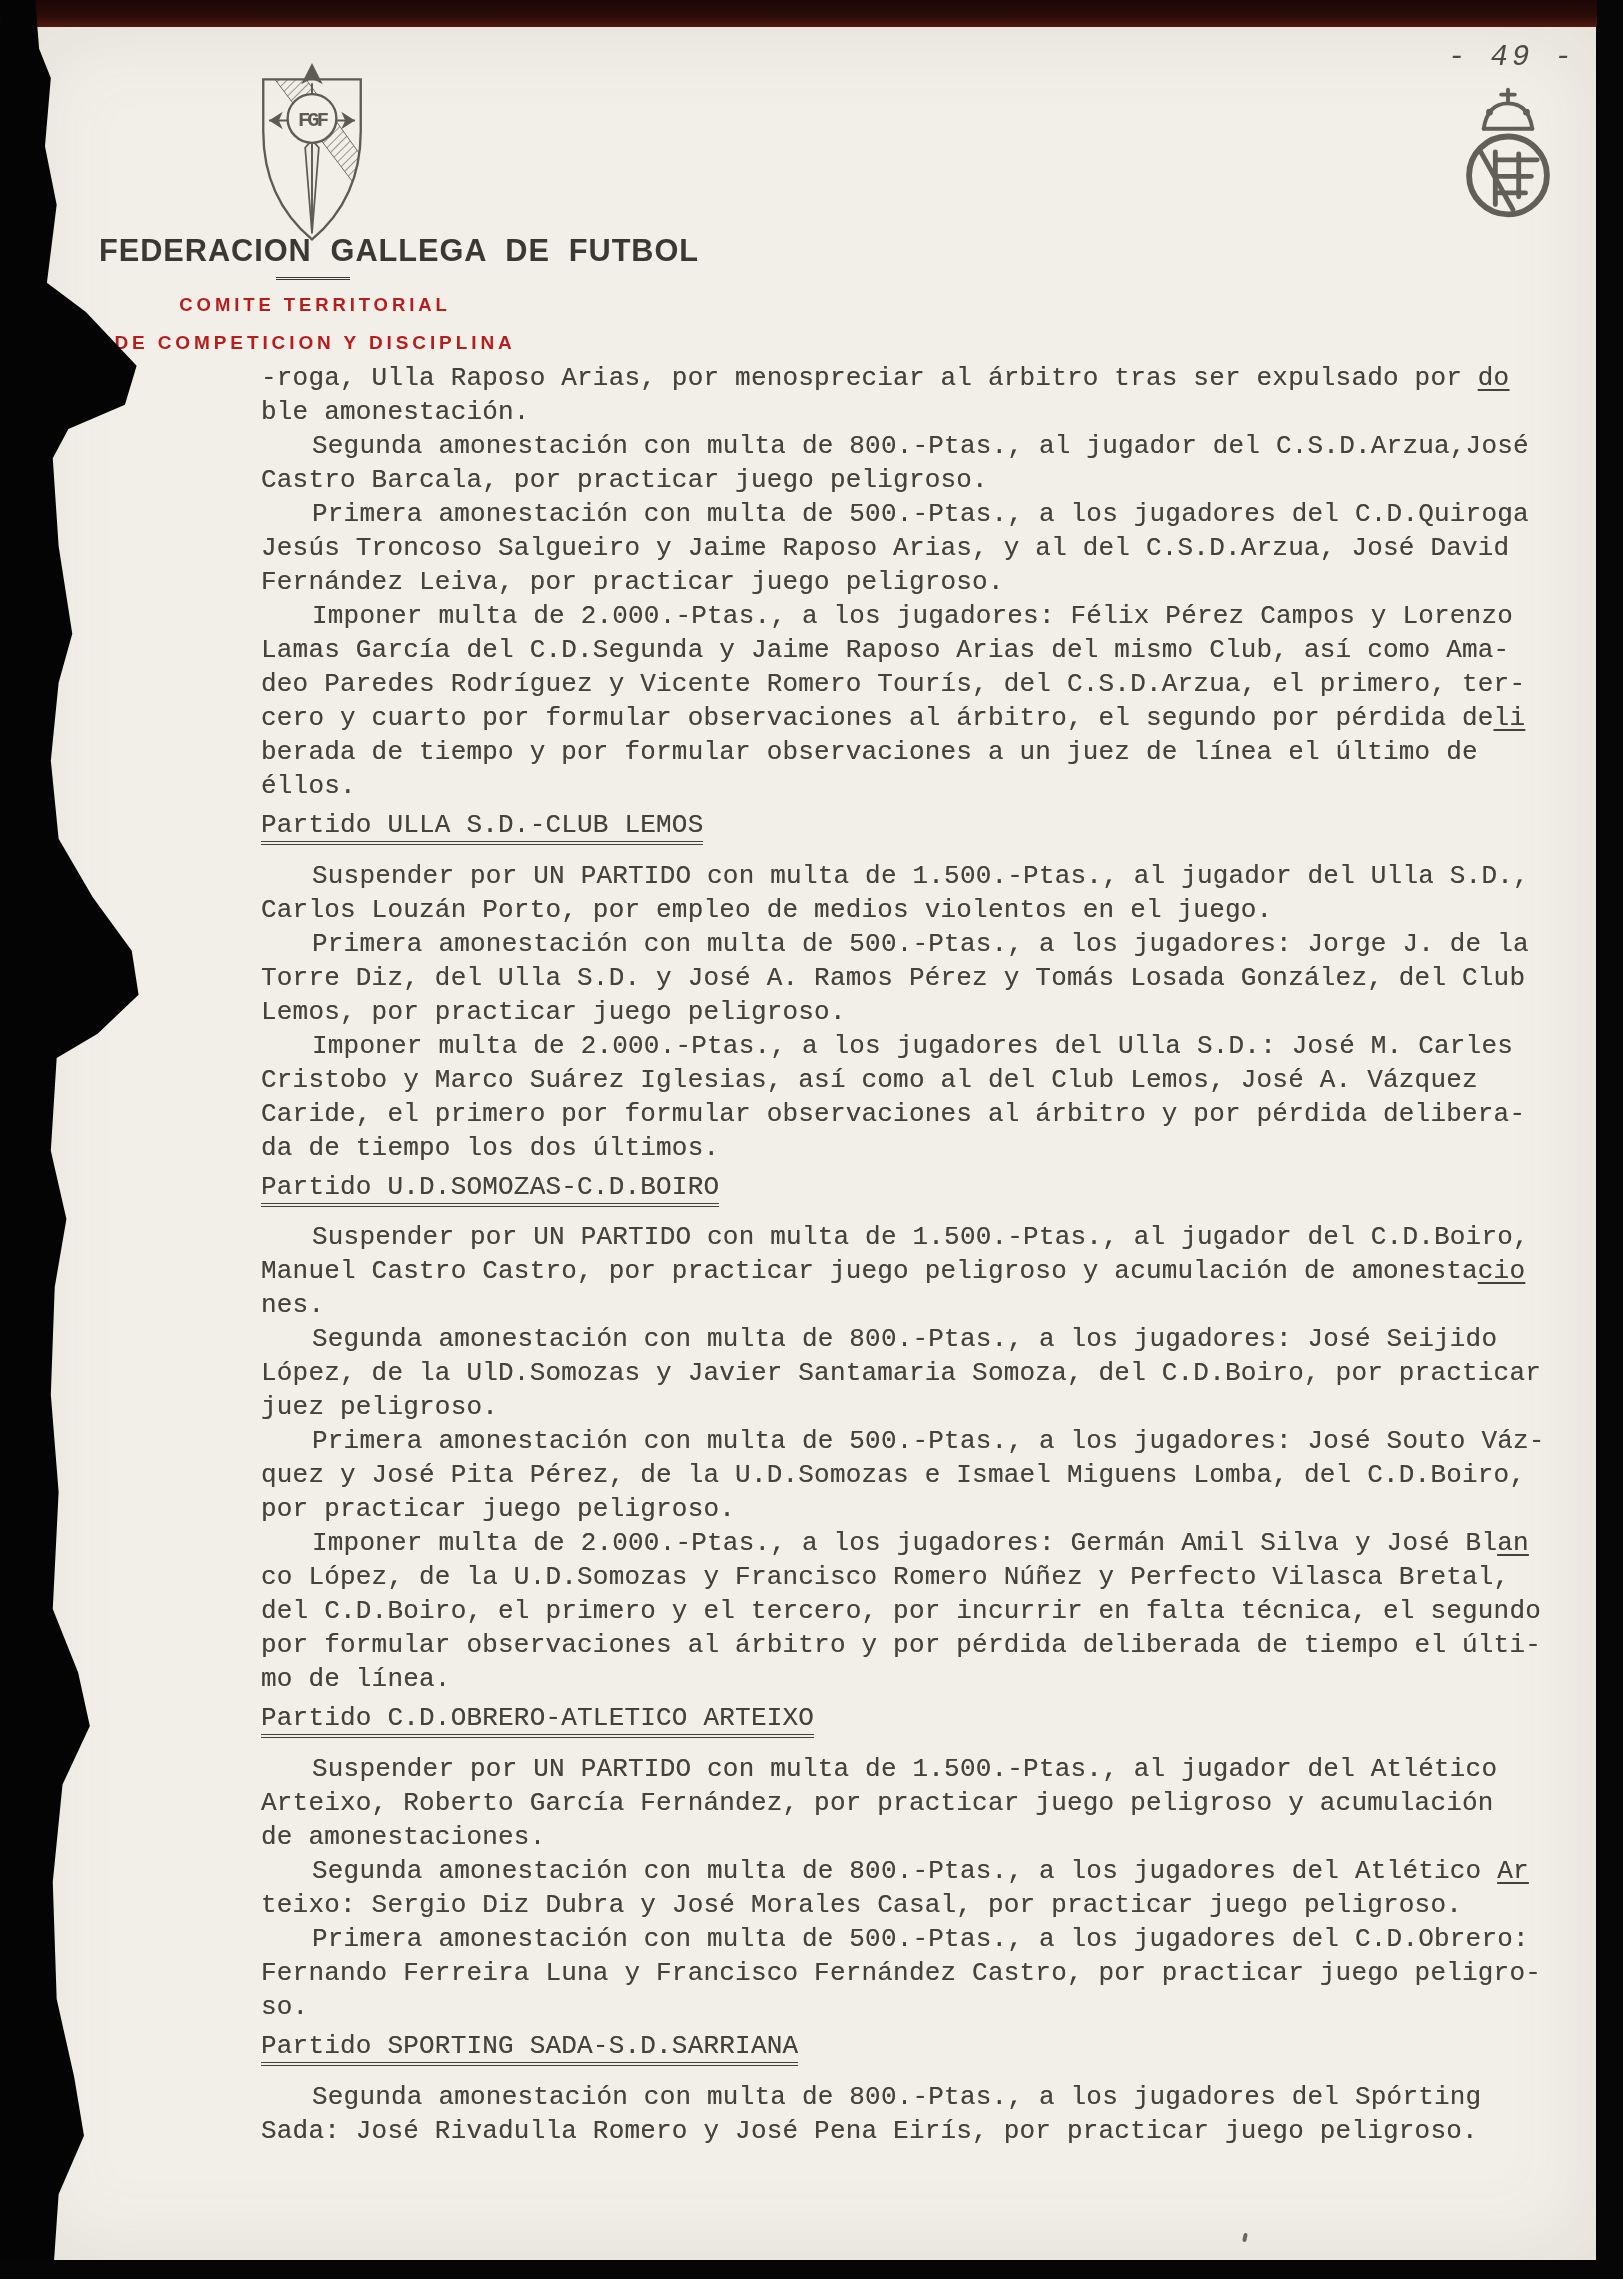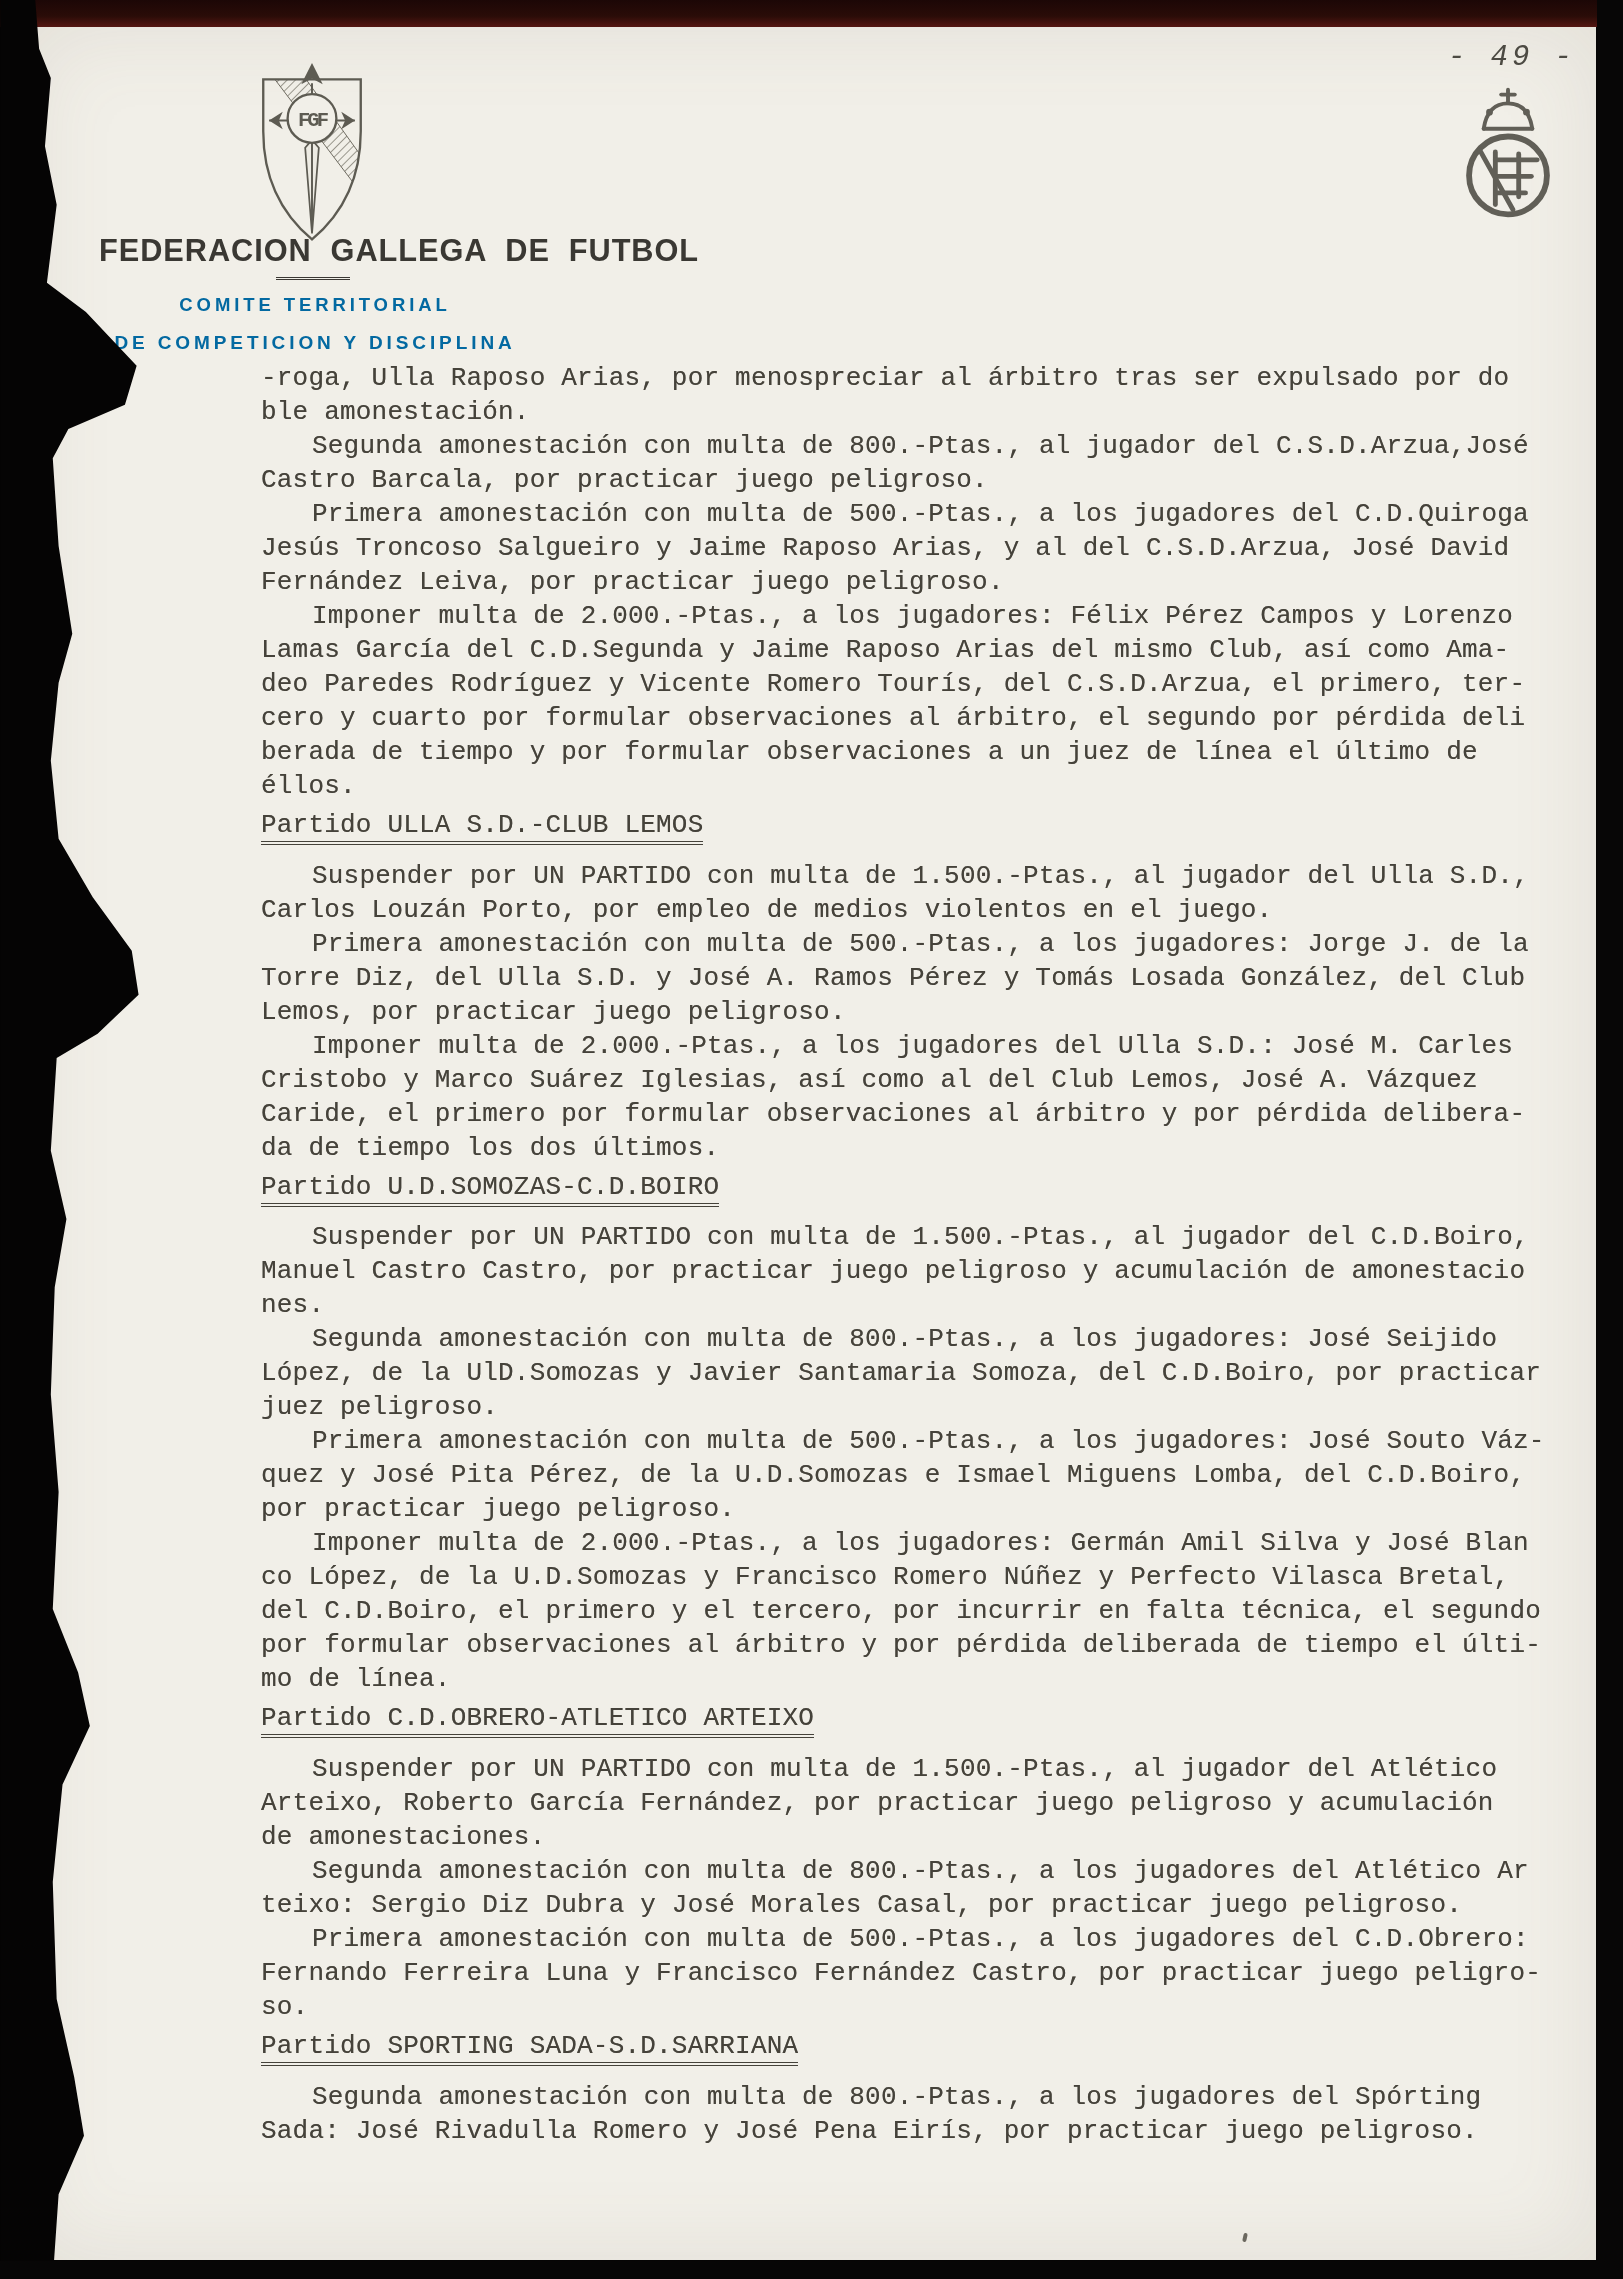--- a/index.html
+++ b/index.html
@@ -33,21 +33,21 @@
     letter-spacing:1px;word-spacing:9.8px;white-space:nowrap;
     transform:scaleX(.96);transform-origin:left;
   }
   .title-rule{
     position:absolute;left:247px;top:250px;width:74px;height:0;
     border-top:3.9px double #3a3833;
   }
   .committee{
     position:absolute;left:57px;top:261px;width:458px;text-align:center;
     font-family:"Liberation Sans","DejaVu Sans",sans-serif;
-    font-weight:bold;color:#0369a1;
+    font-weight:bold;color:#b91c1c;
   }
   .committee .line1{font-size:18.5px;letter-spacing:3.9px;margin-top:5.9px;}
   .committee .line2{font-size:19px;letter-spacing:3.9px;margin-top:16px;}
 
   .page-number{
     position:absolute;left:1419px;top:13.7px;width:156px;
     font-size:29px;color:#4c4a43;letter-spacing:3.9px;white-space:pre;font-style:italic;
   }
   .fgf-crest{position:absolute;left:205px;top:31px;}
   .rfef-stamp{position:absolute;left:1406px;top:51px;opacity:.92;}
@@ -55,21 +55,21 @@
   
   .doc-body{
     position:absolute;left:232px;top:334px;width:1312px;
     color:#45423a;
   }
   .doc-line{
     height:34px;line-height:34px;font-size:26px;letter-spacing:0.2px;
     white-space:pre;text-shadow:0 0 0.5px rgba(69,66,58,.55);
   }
   .doc-line.indent{padding-left:51px;}
-  .doc-line .u{text-underline-offset:3.9px;text-decoration-thickness:2px;}
+  .doc-line .u{text-decoration:underline;text-underline-offset:3.9px;text-decoration-thickness:2px;}
   .doc-heading{margin:5.9px 0 9.8px 0;height:40px;font-size:26px;letter-spacing:0.2px;
     text-shadow:0 0 0.5px rgba(69,66,58,.55);}
   .doc-heading .heading-underline{
     display:inline-block;border-bottom:4.9px double #45423a;padding-bottom:0;line-height:32px;white-space:pre;
   }
   .speck{position:absolute;left:1214px;top:2206px;width:3.9px;height:8.8px;background:#6b685f;border-radius:2px;transform:rotate(12deg);}
 </style>
 </head>
 <body>
 

